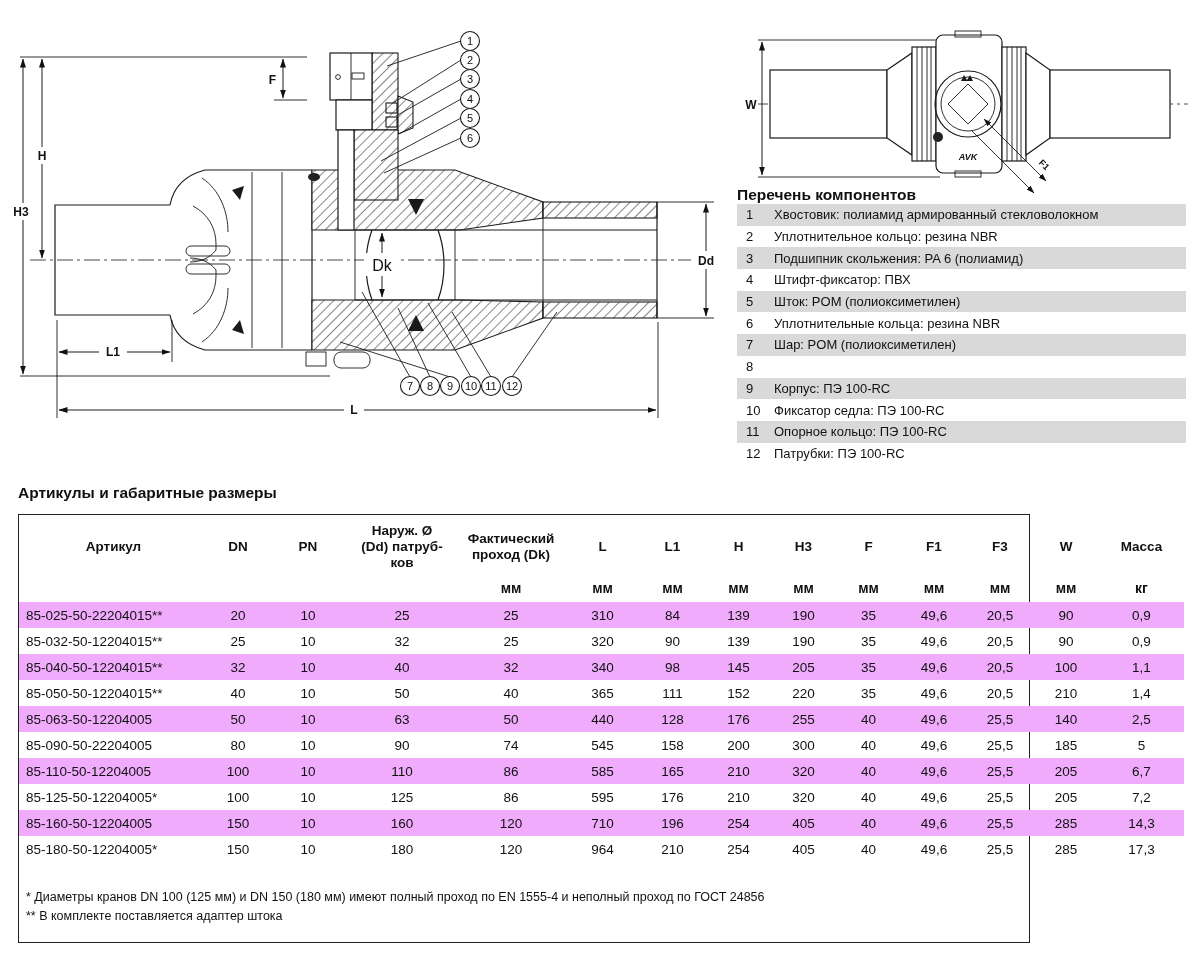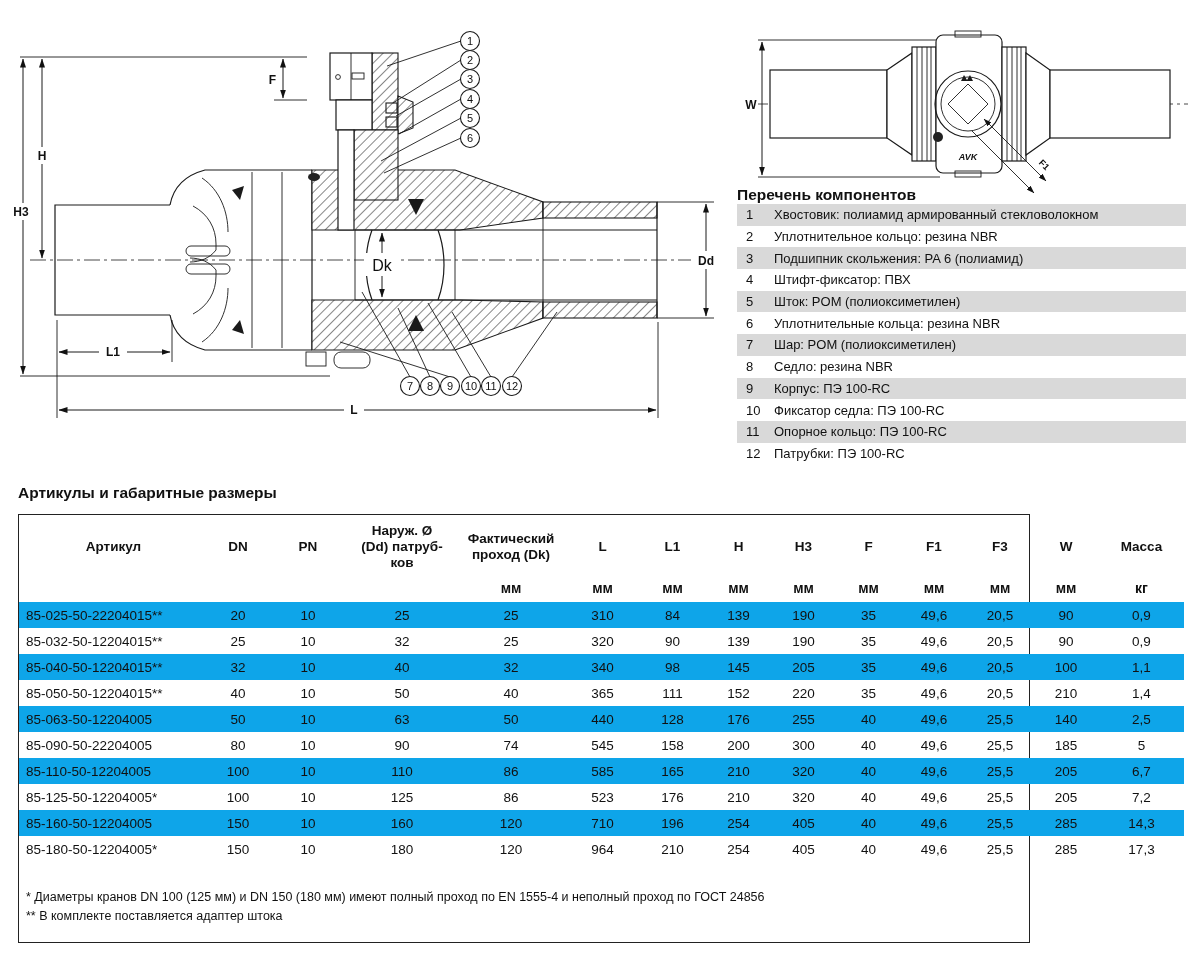--- a/index.html
+++ b/index.html
@@ -27,21 +27,21 @@
 
   #table-sec{left:18px;top:484px;width:1012px}
   #table-sec h2{font-size:15.5px;font-weight:700;margin-bottom:12px}
   .tbl-box{border:1px solid #222;background:#fff}
   table{border-collapse:collapse;width:100%;table-layout:fixed;font-size:13.5px}
   th{font-weight:700;text-align:center;vertical-align:middle;white-space:pre-line;line-height:1.18}
   thead tr.lbl th{height:60px;padding-top:4px}
   thead tr.unit th{height:27px;font-size:14px}
   tbody td{height:26px;text-align:center}
   tbody td.art{text-align:left;padding-left:7px}
-  tbody tr.shade{background:#0ea5e9}
+  tbody tr.shade{background:#f0abfc}
   .footnotes{padding:26px 8px 16px 7px;font-size:12.5px;line-height:1.5}
 </style>
 </head>
 <body>
 
 <svg class="abs" id="draw-main" width="735" height="470" viewBox="0 0 735 470" style="left:0;top:0">
   <defs>
     <pattern id="hmain" width="7" height="7" patternUnits="userSpaceOnUse" patternTransform="rotate(45)">
       <rect width="7" height="7" fill="#fff"></rect>
       <line x1="0" y1="0" x2="0" y2="7" stroke="#222" stroke-width="1.1"></line>
@@ -315,21 +315,20 @@
       <div class="comp-row">
     <span class="comp-num">6</span>
     <span class="comp-text">Уплотнительные кольца: резина NBR</span>
   </div>
       <div class="comp-row shade">
     <span class="comp-num">7</span>
     <span class="comp-text">Шар: POM (полиоксиметилен)</span>
   </div>
       <div class="comp-row">
     <span class="comp-num">8</span>
-    <span class="comp-text">Седло: резина NBR</span>
   </div>
       <div class="comp-row shade">
     <span class="comp-num">9</span>
     <span class="comp-text">Корпус: ПЭ 100-RC</span>
   </div>
       <div class="comp-row">
     <span class="comp-num">10</span>
     <span class="comp-text">Фиксатор седла: ПЭ 100-RC</span>
   </div>
       <div class="comp-row shade">
@@ -512,21 +511,21 @@
             <td>25,5</td>
             <td>205</td>
             <td>6,7</td>
           </tr>
           <tr>
             <td class="art">85-125-50-12204005*</td>
             <td>100</td>
             <td>10</td>
             <td>125</td>
             <td>86</td>
-            <td>523</td>
+            <td>595</td>
             <td>176</td>
             <td>210</td>
             <td>320</td>
             <td>40</td>
             <td>49,6</td>
             <td>25,5</td>
             <td>205</td>
             <td>7,2</td>
           </tr>
           <tr class="shade">

